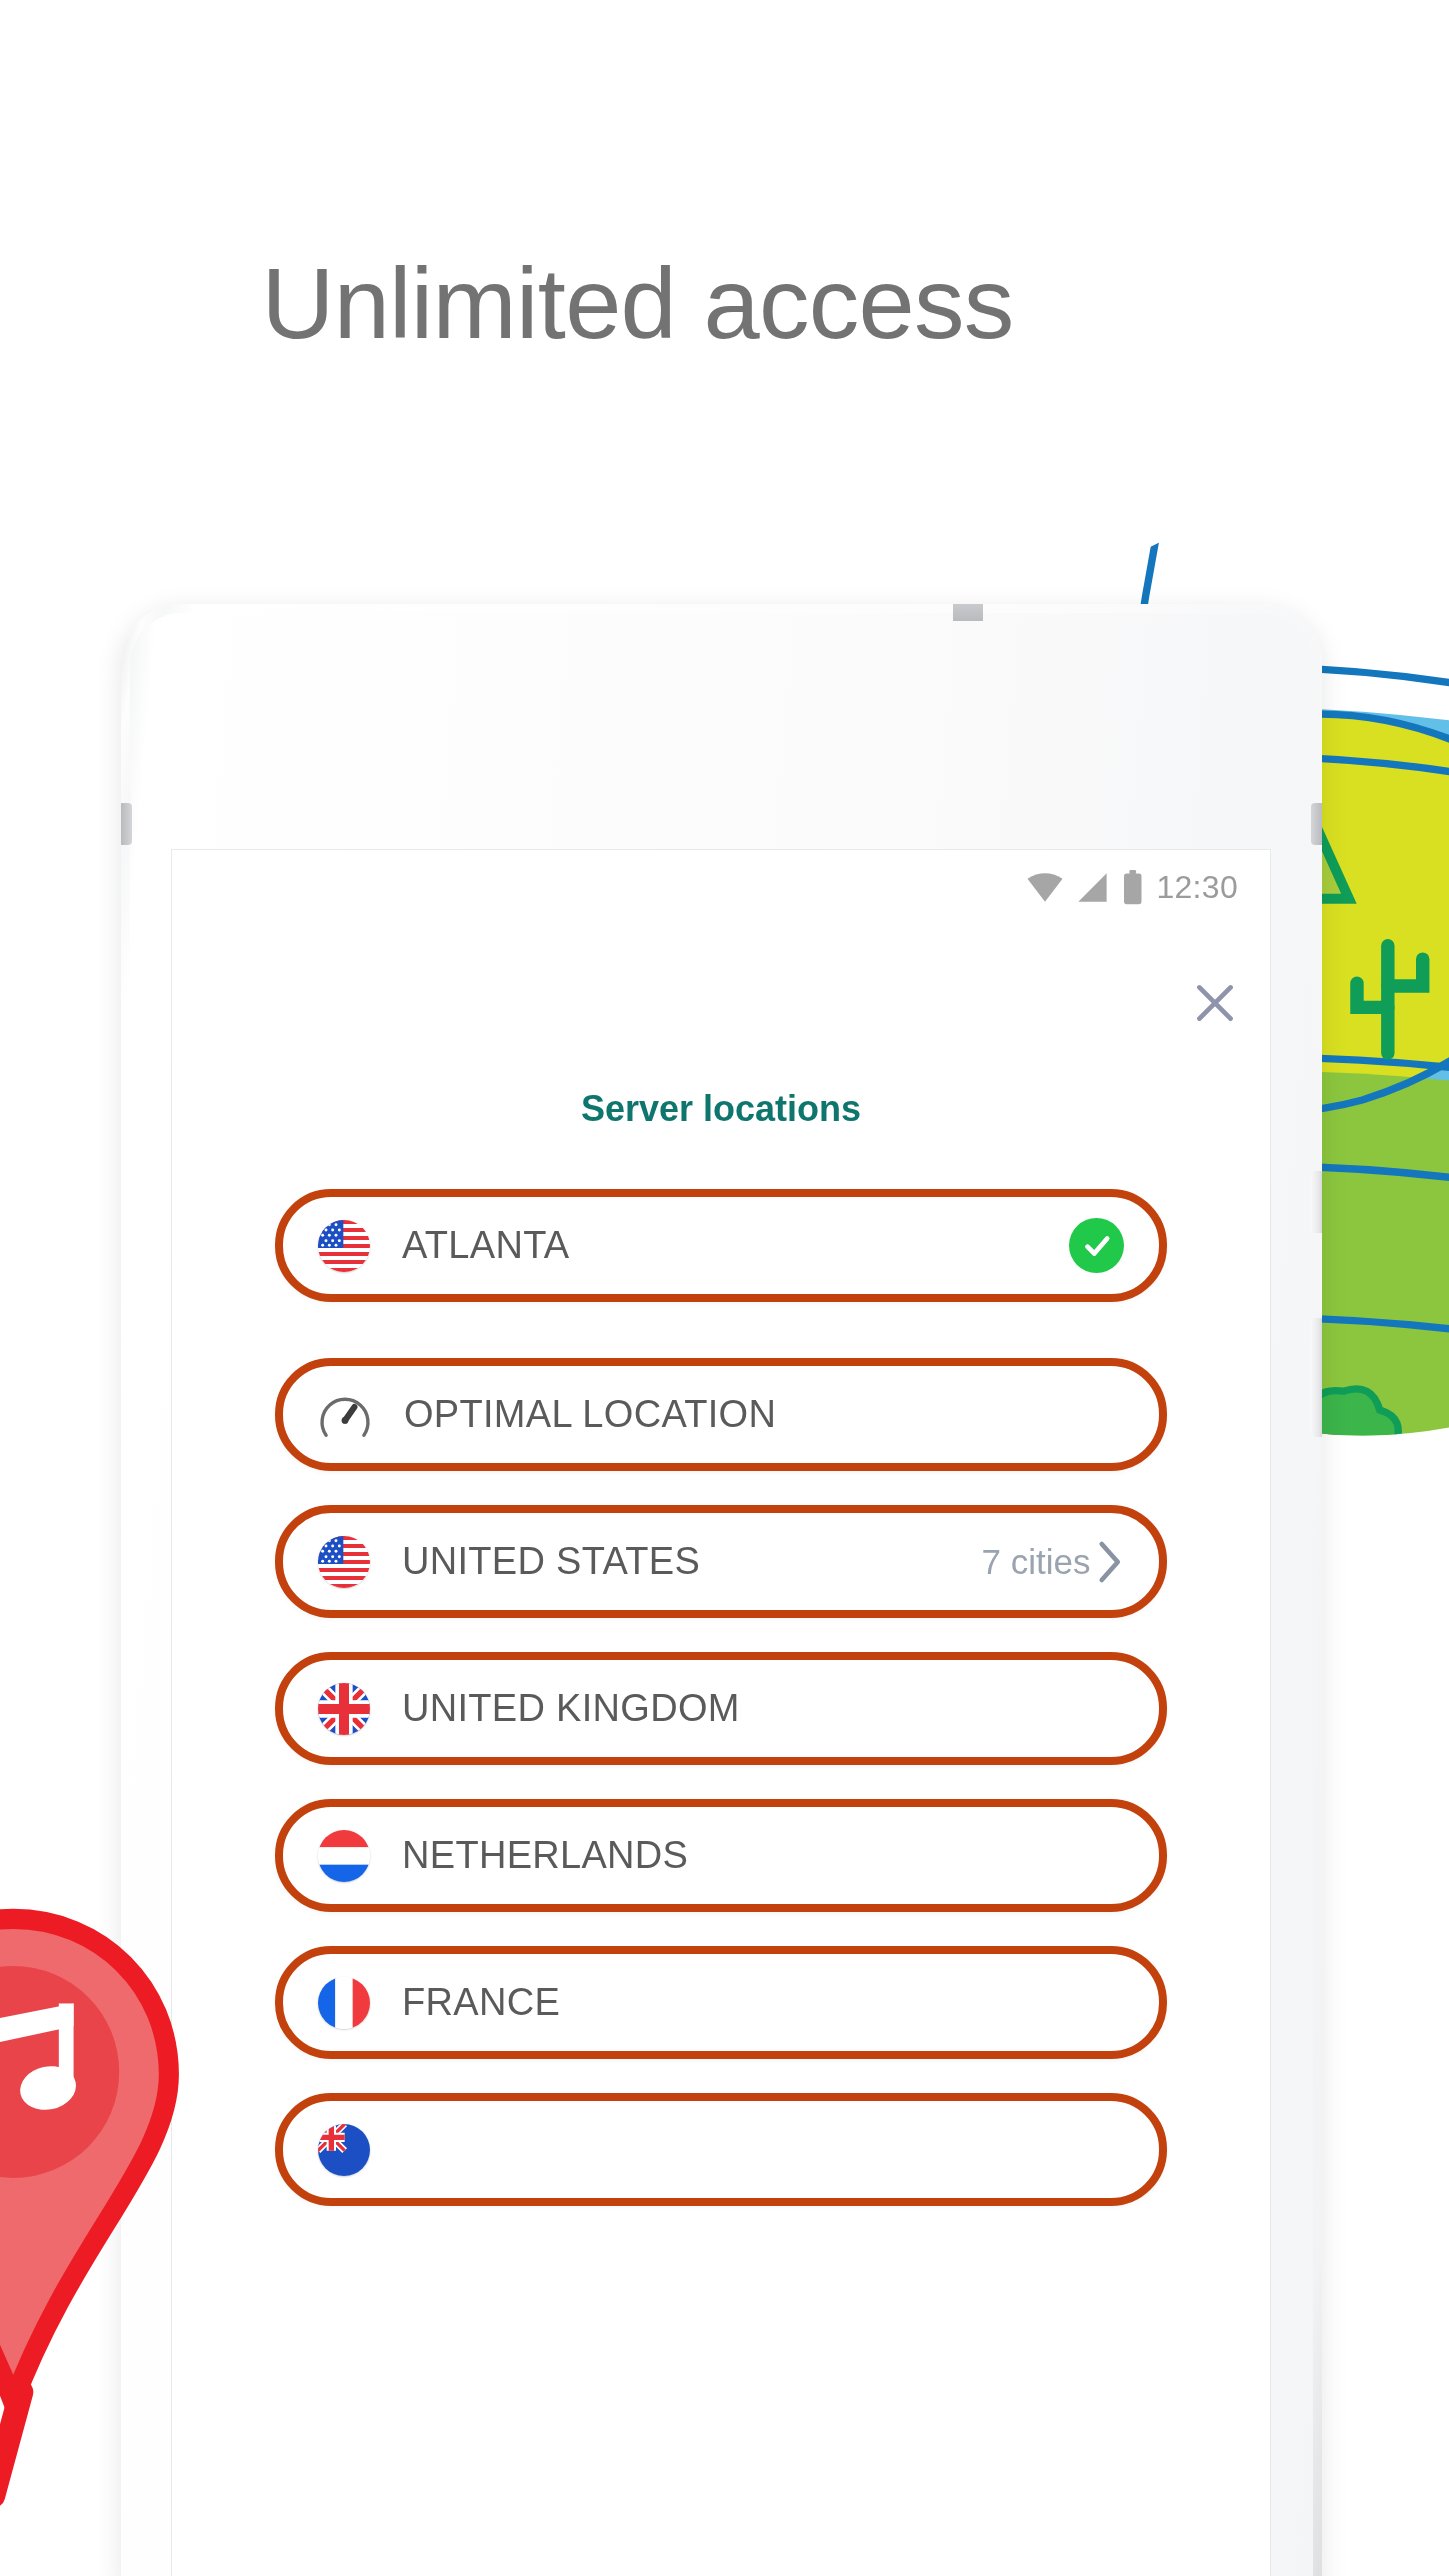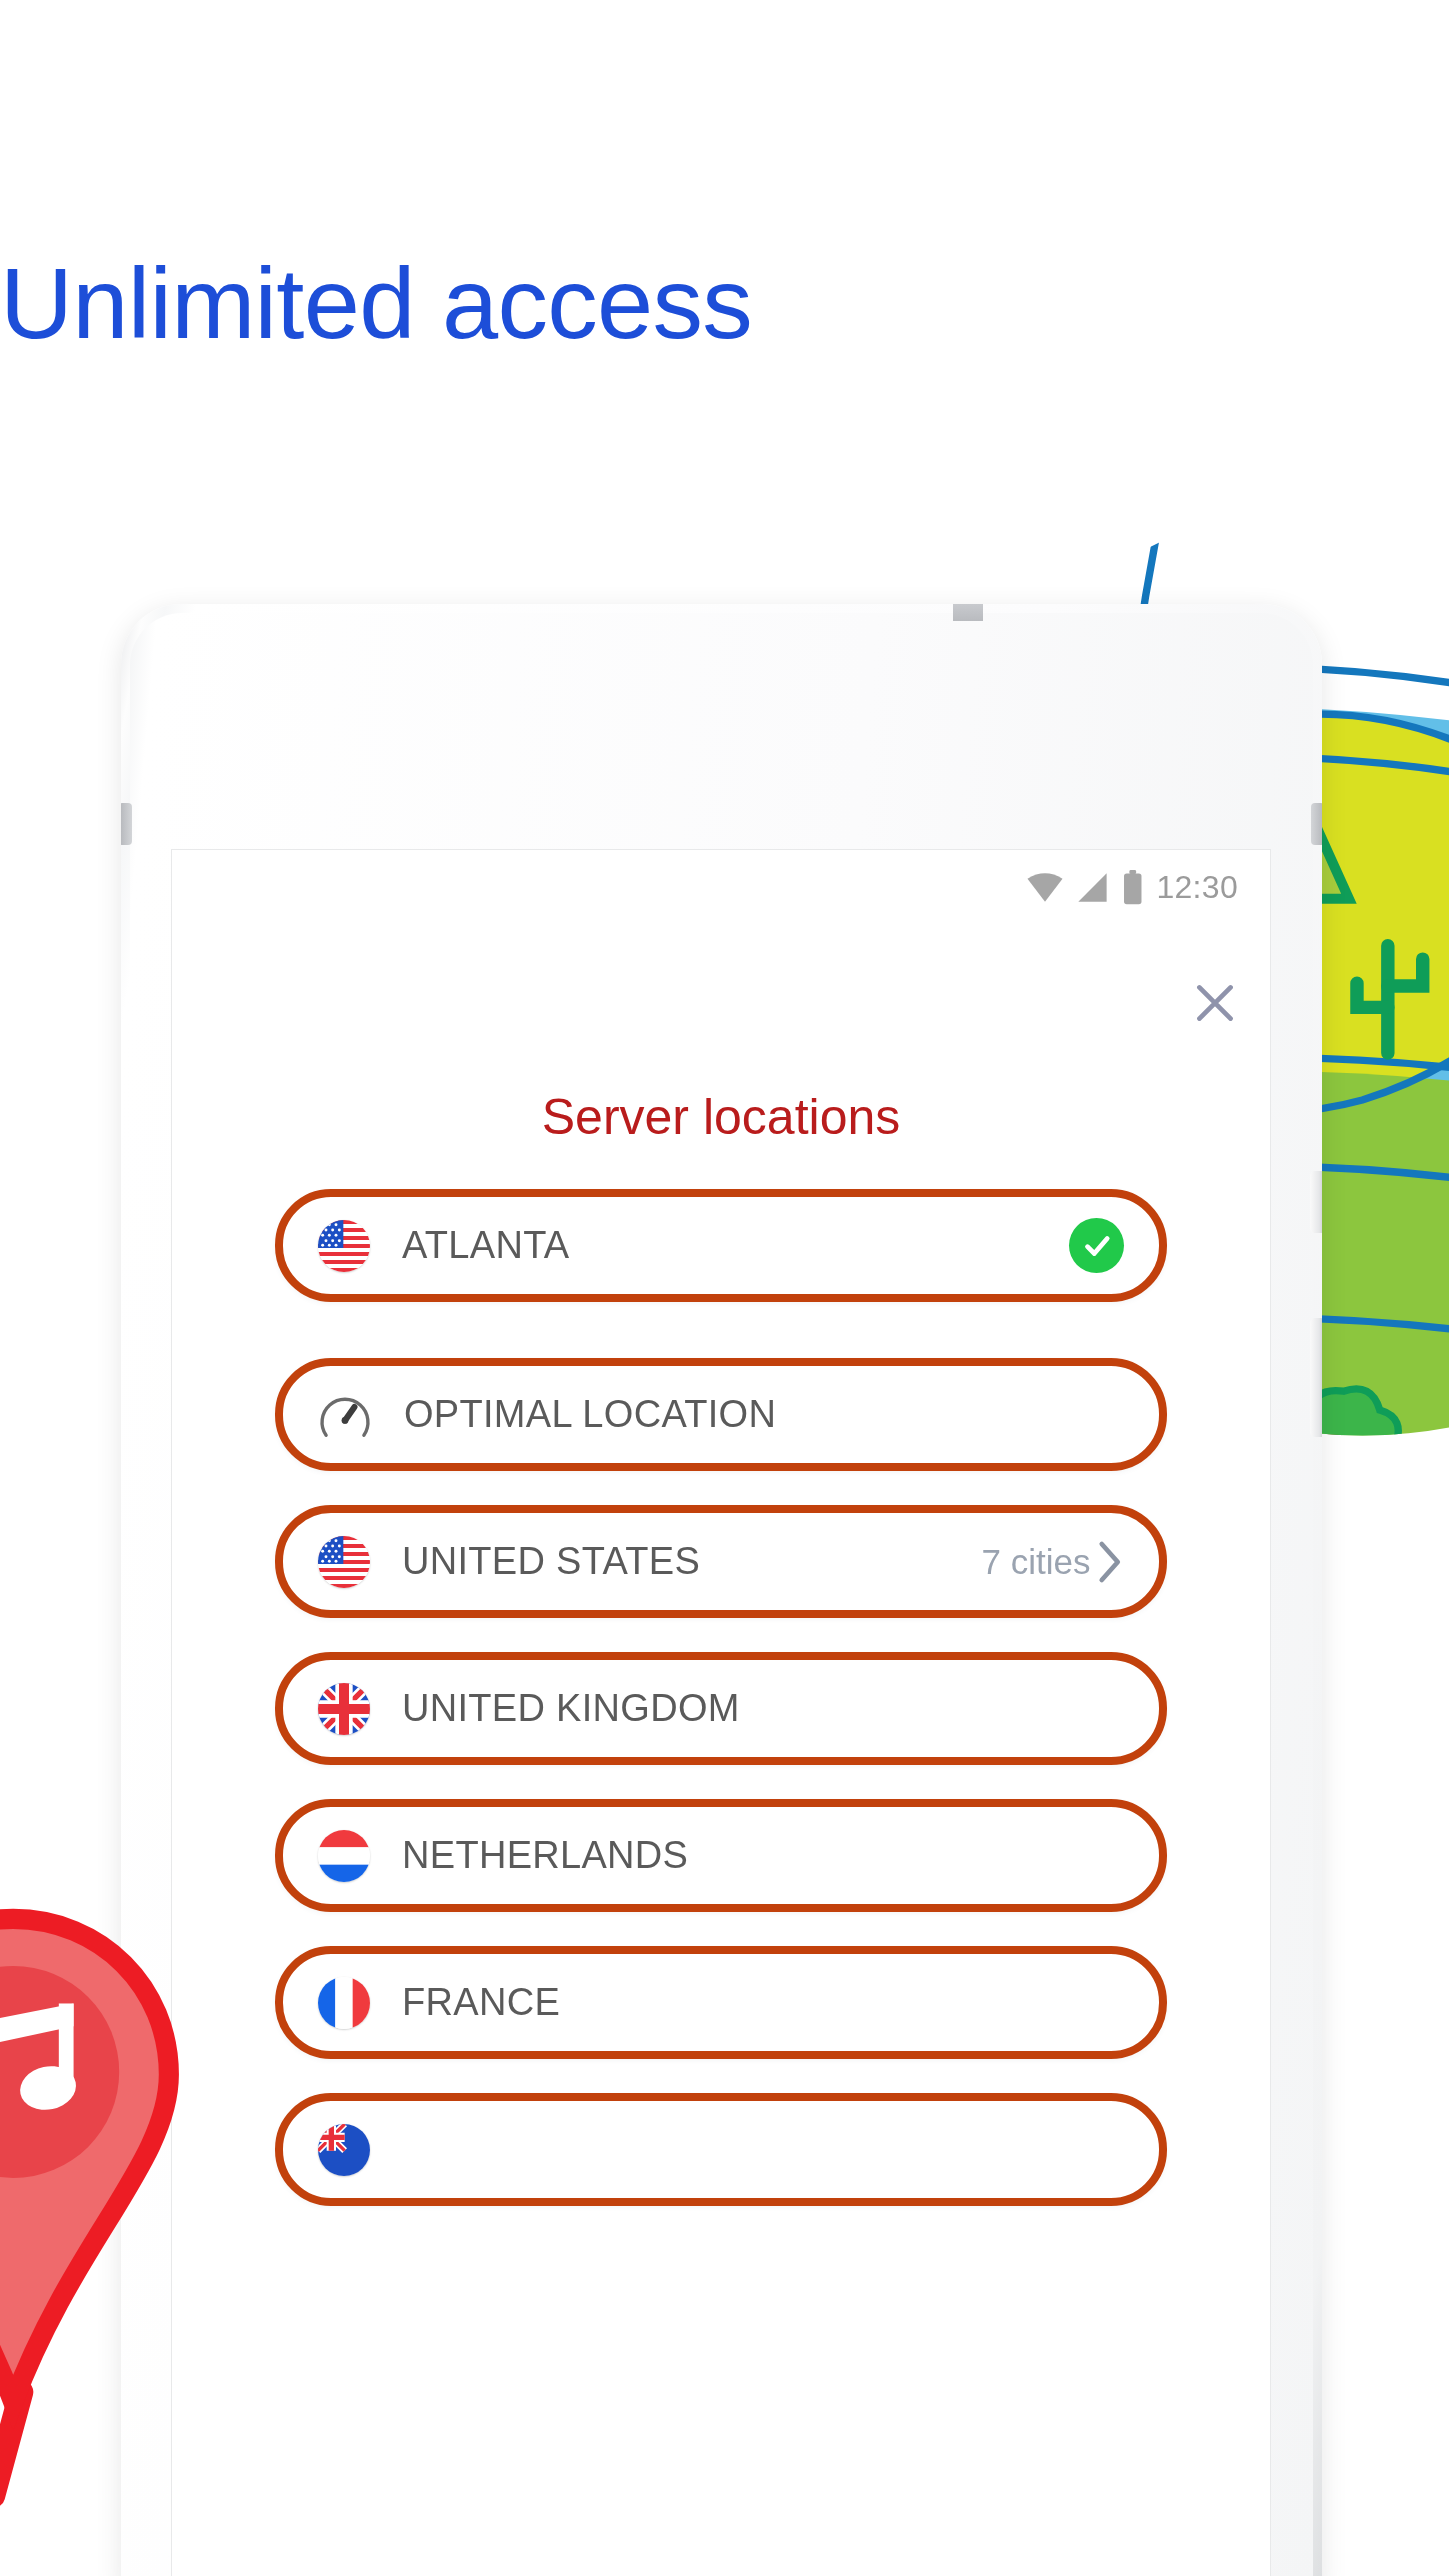--- a/index.html
+++ b/index.html
@@ -7,22 +7,22 @@
     width:1449px; height:2576px;
     background:#ffffff;
     font-family:"Liberation Sans", sans-serif;
     overflow:hidden;
   }
   #root { position:relative; width:1449px; height:2576px; background:#fff; overflow:hidden; }
 
   
   .headline {
     position:absolute; left:0; top:248px; width:1275px;
-    text-align:left;
-    font-size:101px; font-weight:400; color:#1d4ed8;
+    text-align:center;
+    font-size:101px; font-weight:400; color:#737373;
     letter-spacing:-0.7px; line-height:1.1;
     font-family:"Liberation Sans", sans-serif;
   }
 
   
   .globe-wrap { position:absolute; left:1047px; top:429px; width:577px; height:1127px; }
   .globe-svg { position:absolute; left:0; top:0; }
 
   
   .phone {
@@ -110,21 +110,21 @@
   .close-btn {
     position:absolute; right:29.5px; top:127px;
     width:51px; height:51px;
     display:flex; align-items:center; justify-content:center;
     cursor:pointer;
   }
 
   .sheet-title {
     position:absolute; left:0; top:238px; width:100%;
     text-align:center;
-    font-size:50px; font-weight:400; color:#b91c1c;
+    font-size:36px; font-weight:700; color:#0f766e;
     letter-spacing:0px;
   }
 
   
   .rows { position:absolute; left:0; top:339px; width:100%; }
   .row {
     position:relative;
     margin:0 auto;
     width:892px; height:113px;
     background:#ffffff;

